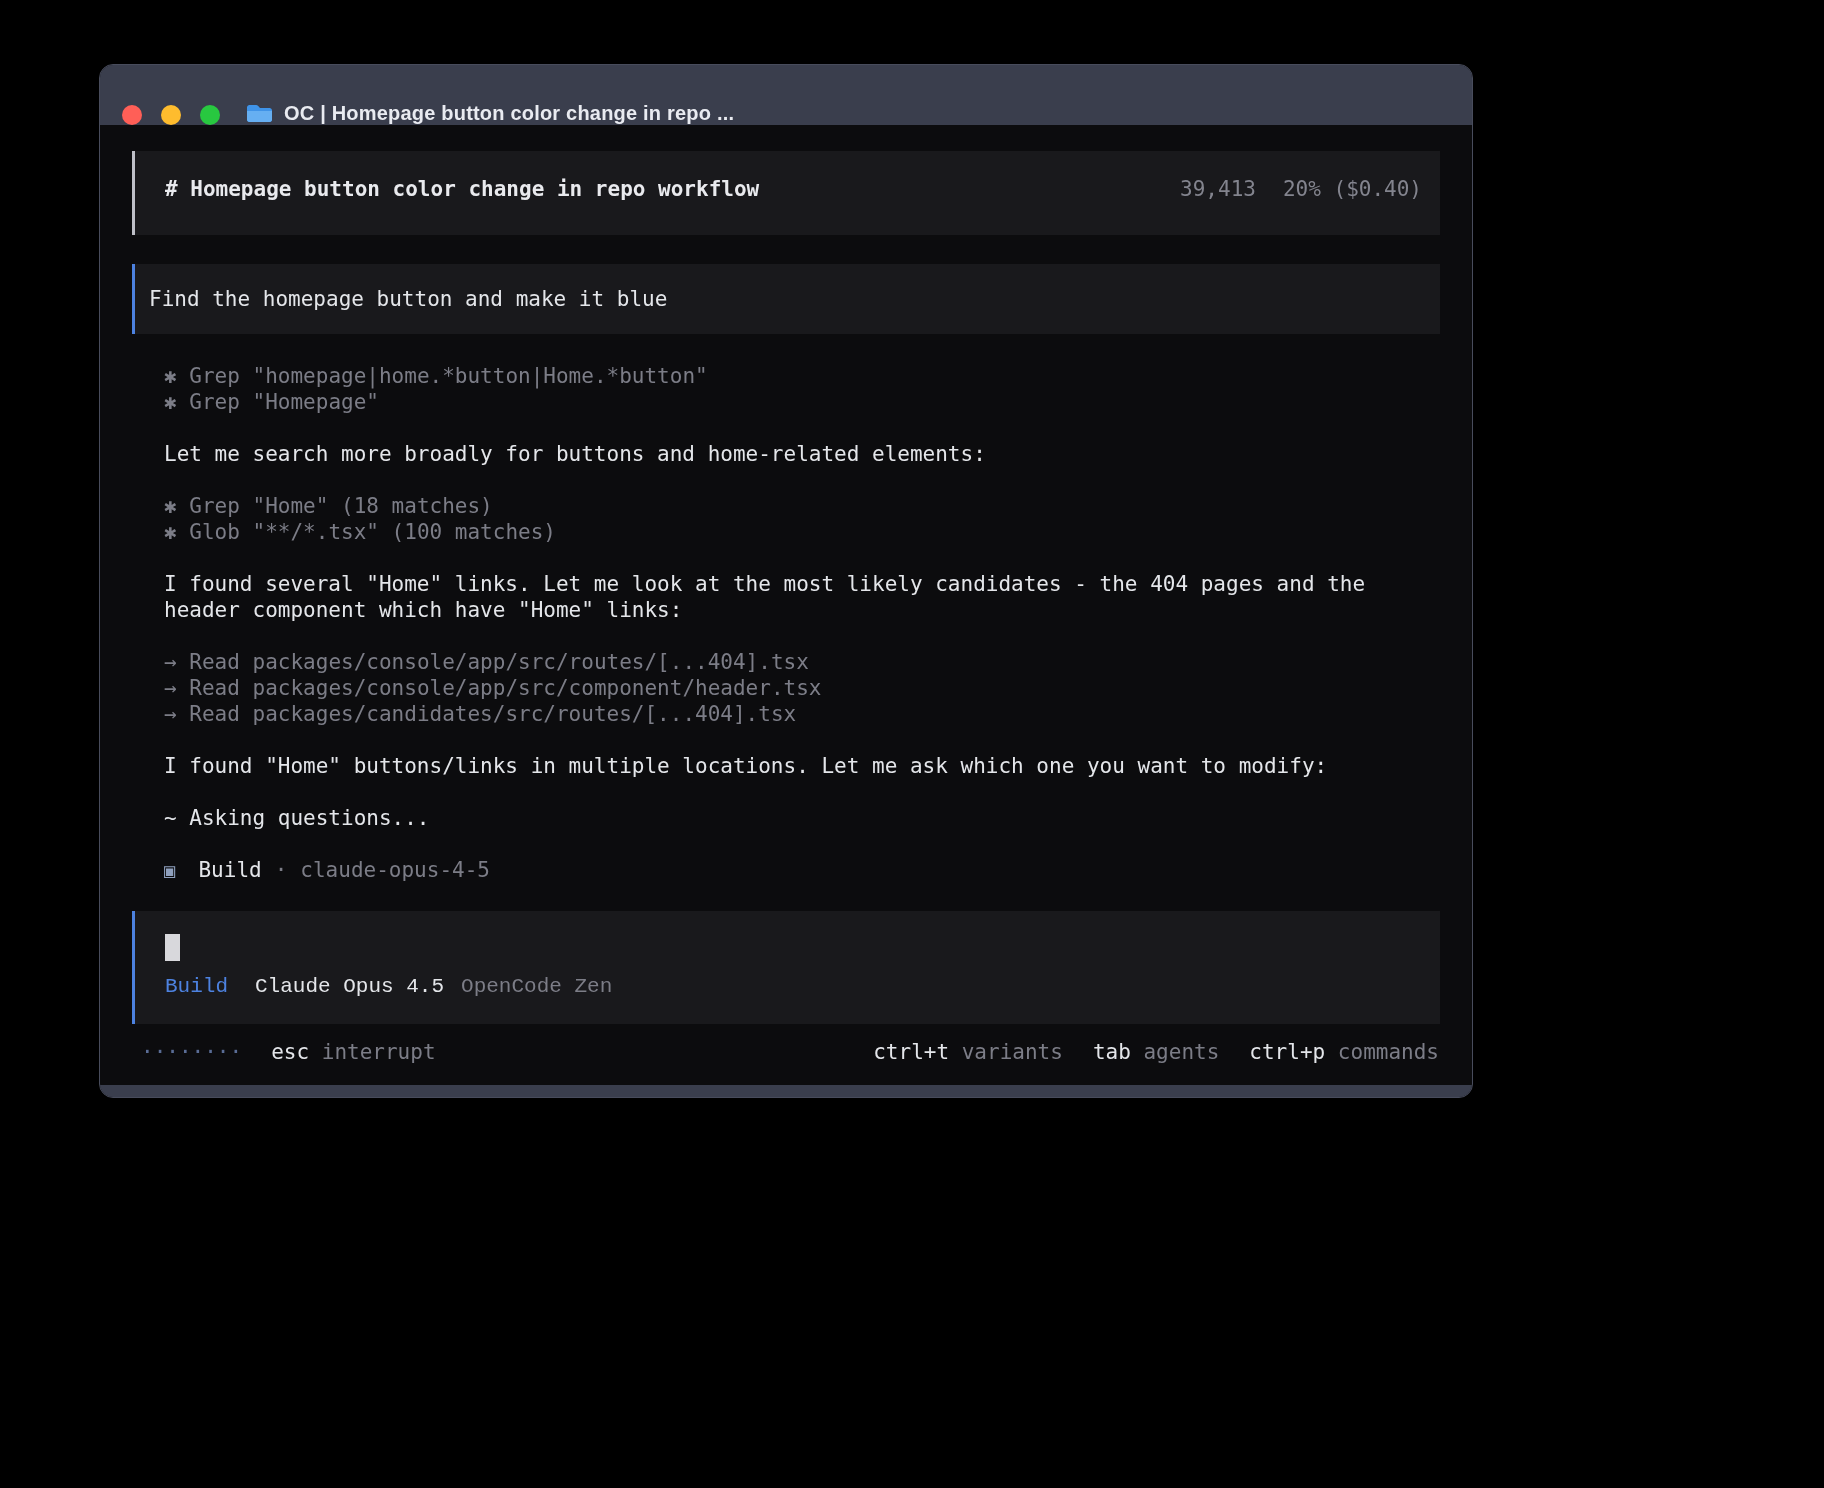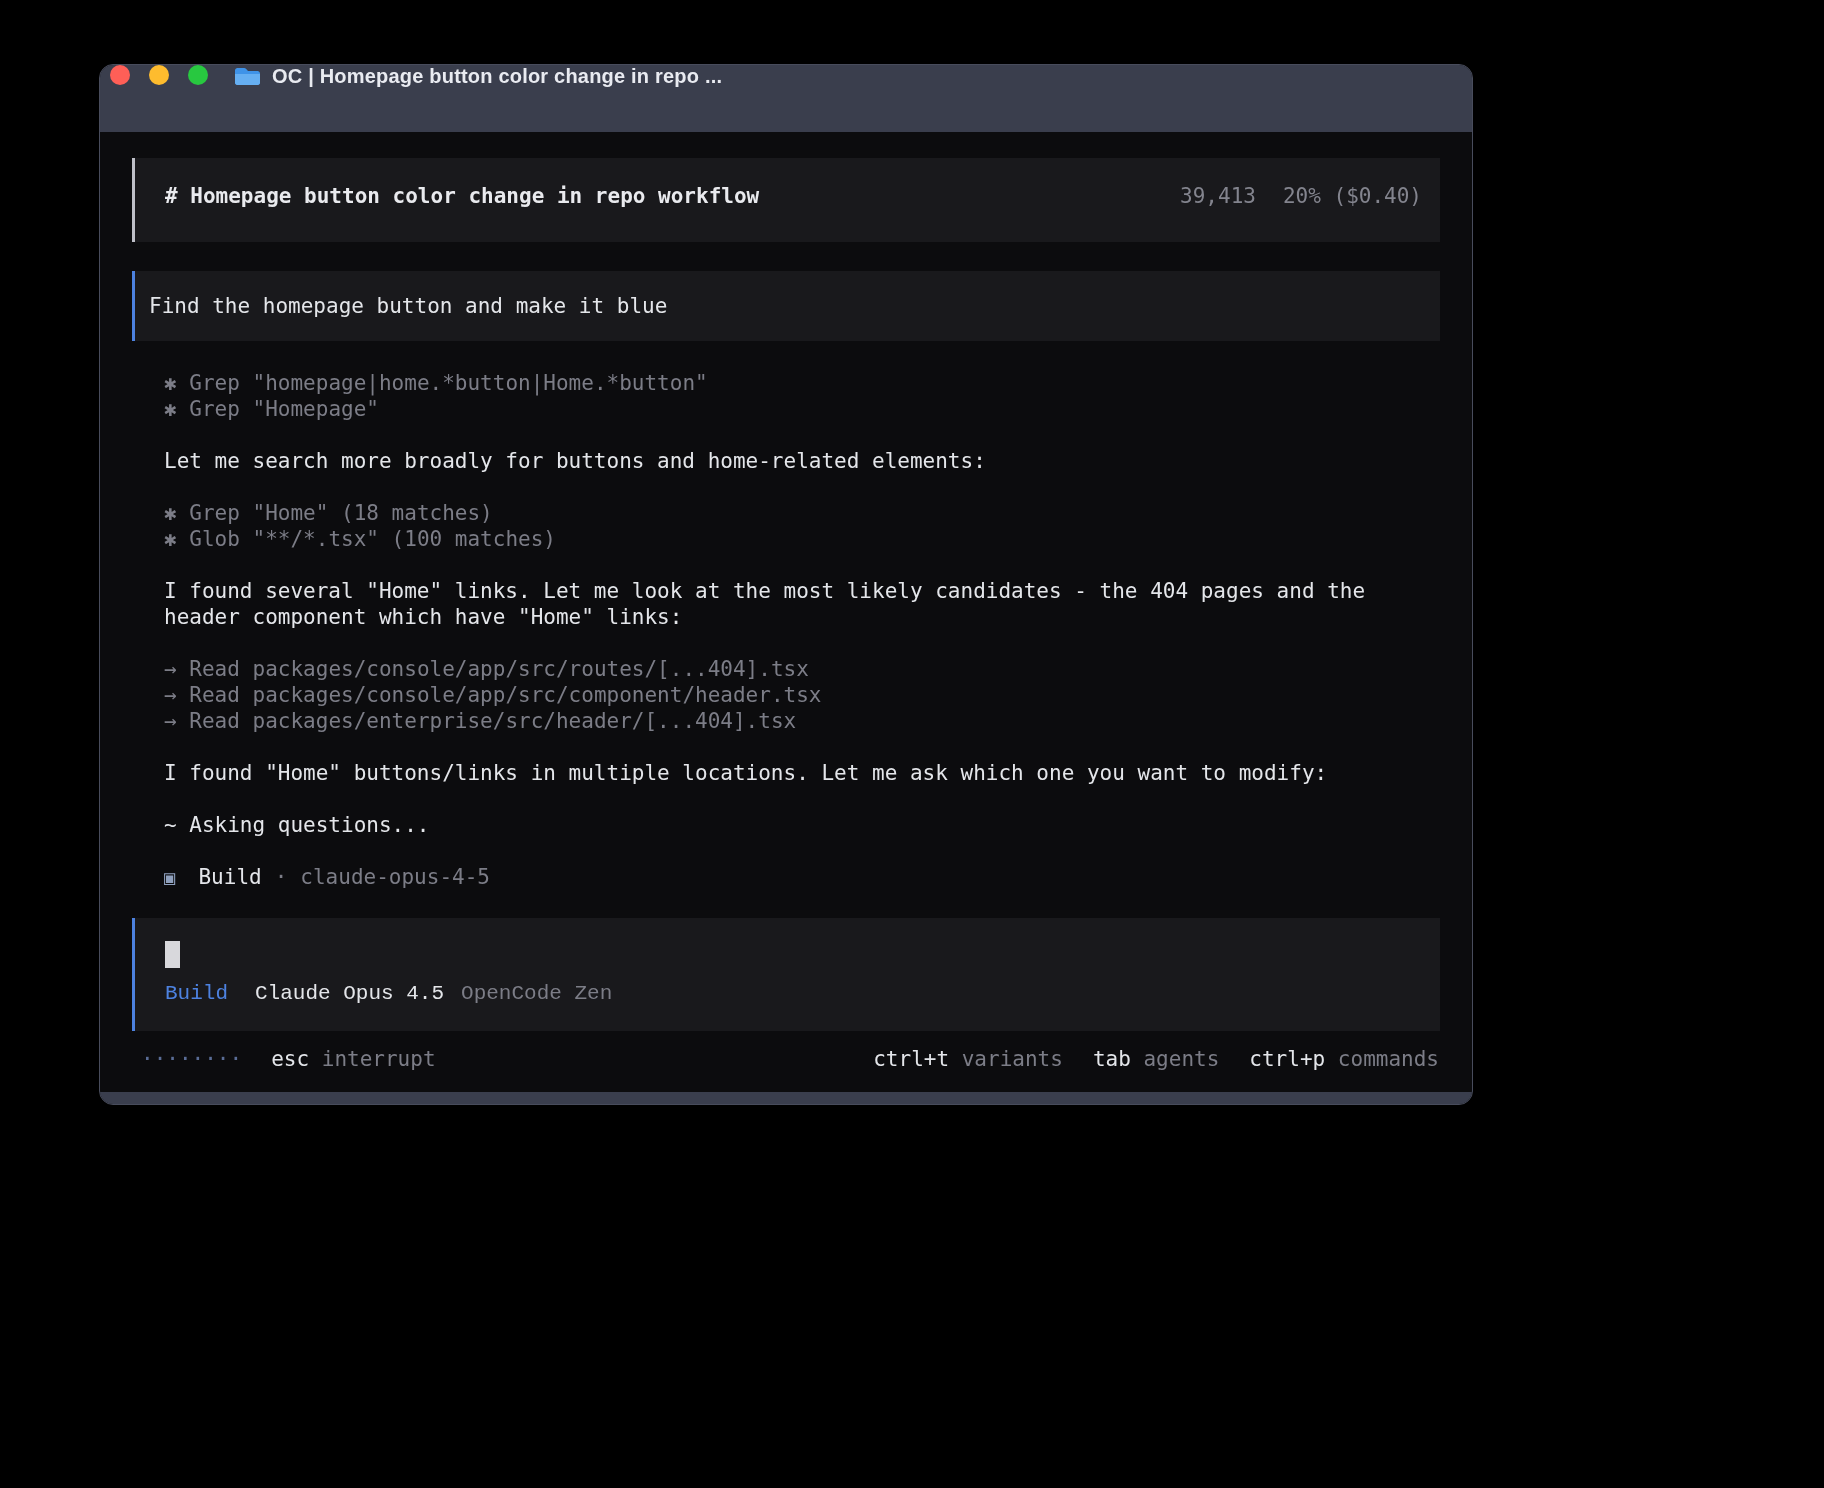--- a/index.html
+++ b/index.html
@@ -9,22 +9,22 @@
     font-family: "DejaVu Sans Mono", monospace;
   }
   .window {
     position: absolute; left: 99px; top: 64px; width: 1374px;
     background: #0c0c0e; border: 1px solid #484c5c; border-radius: 14px;
     overflow: hidden; box-shadow: 0 30px 80px rgba(0,0,0,.7);
     display: flex; flex-direction: column;
   }
   
   .titlebar {
-    height: 67px; background: #3a3e4d; display: flex; align-items: flex-start;
-    padding: 0 10px; flex: none;
+    height: 60px; background: #3a3e4d; display: flex; align-items: flex-end;
+    padding: 0 22px; flex: none;
   }
   .lights { display: flex; gap: 19px; align-items: center; }
   .light { width: 20px; height: 20px; border-radius: 50%; display: block; }
   .light.red { background: #ff5f57; }
   .light.yellow { background: #febc2e; }
   .light.green { background: #28c840; }
   .title-group {
     display: flex; align-items: center; gap: 11px; margin-left: 26px;
     font-family: "Liberation Sans", sans-serif; font-weight: 700;
     font-size: 20px; color: #e9ebf1; letter-spacing: .2px;
@@ -127,21 +127,21 @@
         <div class="t-tool"><span class="prefix">✱</span> <span>Glob "**/*.tsx" (100 matches)</span></div>
       </div>
 
       <div class="group">
         <p class="t-text">I found several "Home" links. Let me look at the most likely candidates - the 404 pages and the header component which have "Home" links:</p>
       </div>
 
       <div class="group">
         <div class="t-tool"><span class="prefix">→</span> <span>Read packages/console/app/src/routes/[...404].tsx</span></div>
         <div class="t-tool"><span class="prefix">→</span> <span>Read packages/console/app/src/component/header.tsx</span></div>
-        <div class="t-tool"><span class="prefix">→</span> <span>Read packages/enterprise/src/header/[...404].tsx</span></div>
+        <div class="t-tool"><span class="prefix">→</span> <span>Read packages/candidates/src/routes/[...404].tsx</span></div>
       </div>
 
       <div class="group">
         <p class="t-text">I found "Home" buttons/links in multiple locations. Let me ask which one you want to modify:</p>
       </div>
 
       <div class="group">
         <p class="t-text">~ Asking questions...</p>
       </div>
 

